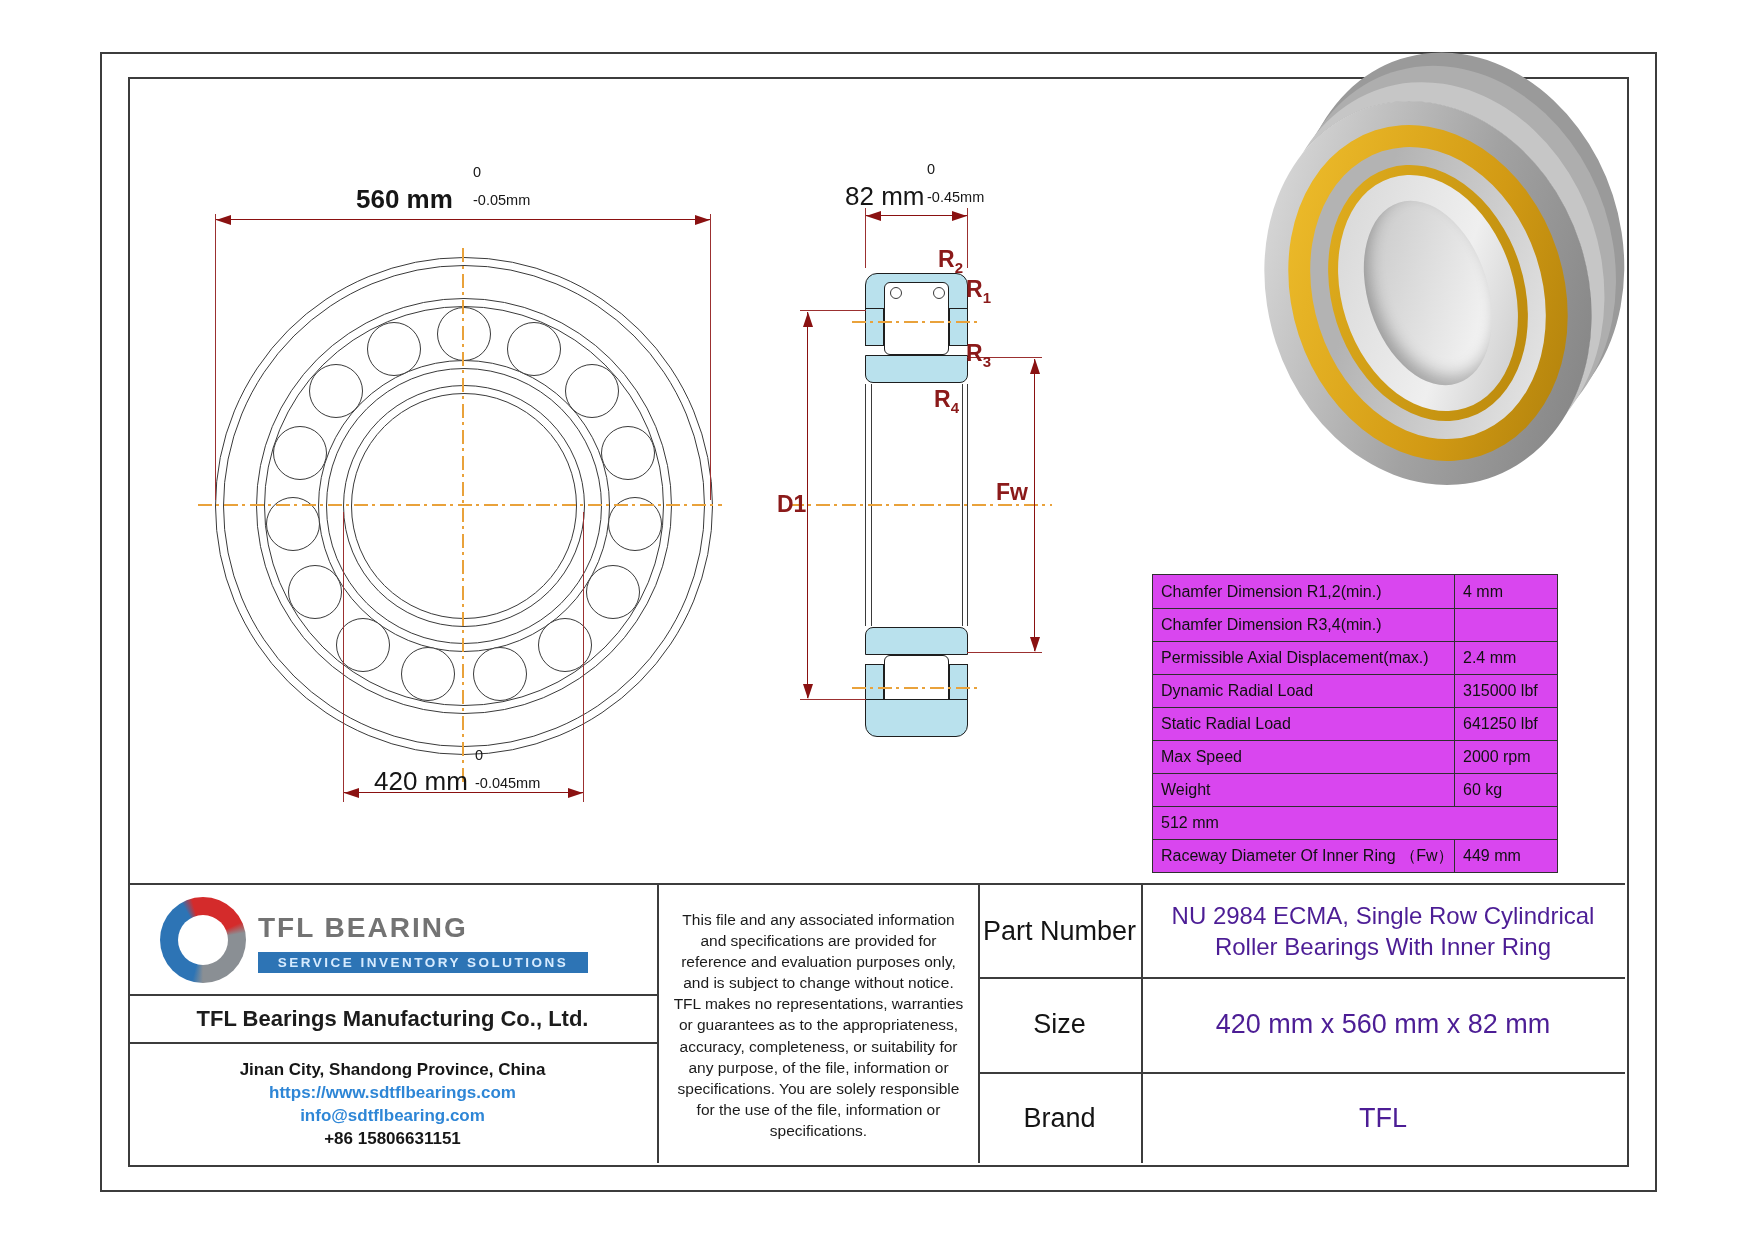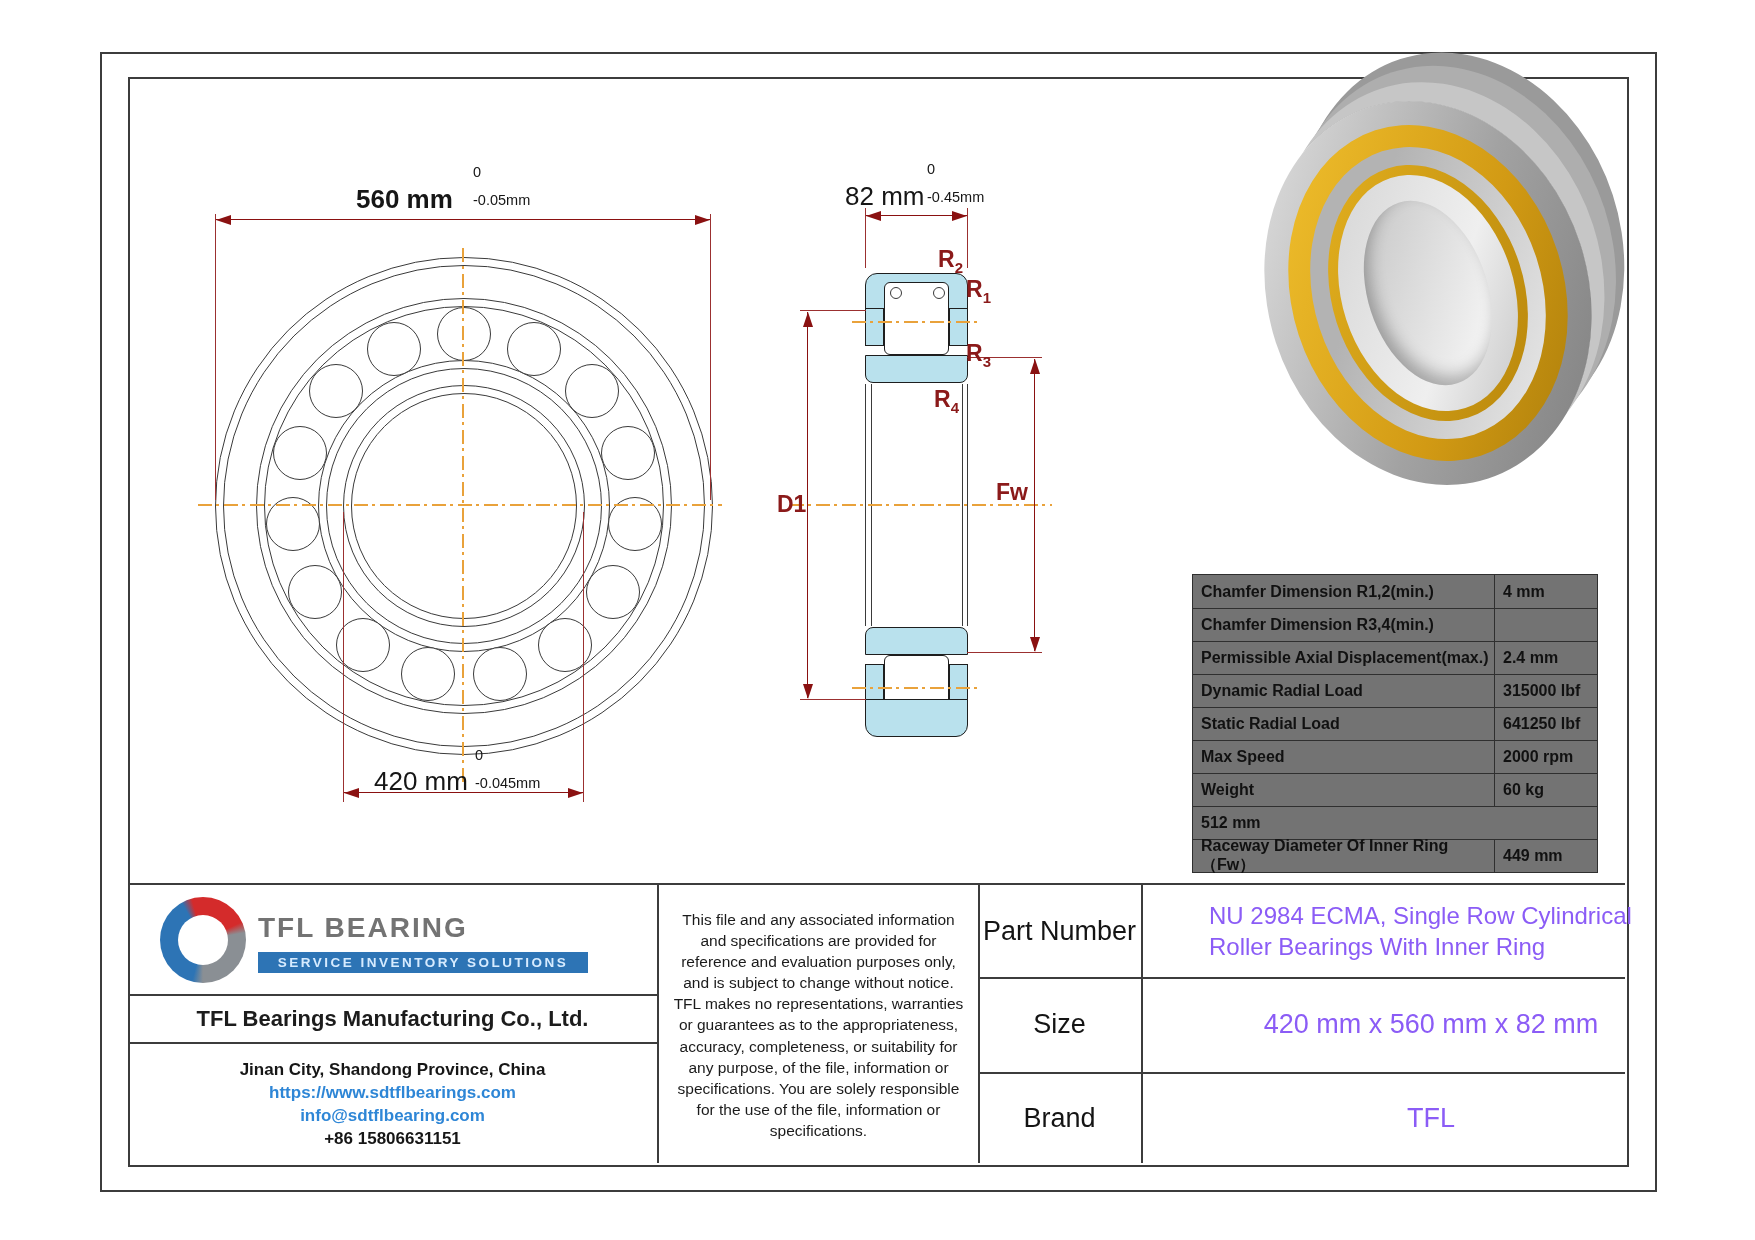--- a/index.html
+++ b/index.html
@@ -24,21 +24,21 @@
   .arr-up   {border-left:5px solid transparent;border-right:5px solid transparent;border-bottom:15px solid #8a1111;}
   .arr-down {border-left:5px solid transparent;border-right:5px solid transparent;border-top:15px solid #8a1111;}
   .dim-text{position:absolute;font-size:26px;color:#161616;white-space:nowrap;}
   .tol{position:absolute;font-size:14.5px;color:#161616;line-height:15px;white-space:nowrap;}
   .rlabel{position:absolute;font-size:23px;font-weight:bold;color:#8B1A1A;white-space:nowrap;}
   .rlabel sub{font-size:15px;}
   .blue-part{position:absolute;background:#b9e1ed;border:1.2px solid #1e1e1e;box-sizing:border-box;}
   .thinline-v{position:absolute;width:1px;background:#3a3a3a;}
 
   
-  .spec-table{left:1192px;top:574px;width:404px;border:1.6px solid #2f2f2f;background:#737373;font-weight:bold;}
+  .spec-table{left:1152px;top:574px;width:404px;border:1.6px solid #2f2f2f;background:#d946ef;}
   .spec-row{display:flex;height:33px;border-top:1px solid #2f2f2f;box-sizing:border-box;}
   .spec-row:first-child{border-top:none;}
   .spec-label{width:302px;border-right:1px solid #2f2f2f;display:flex;align-items:center;padding-left:8px;font-size:16px;box-sizing:border-box;}
   .spec-value{flex:1;display:flex;align-items:center;padding-left:8px;font-size:16px;box-sizing:border-box;}
 
   
   .footer{left:128px;top:883px;width:1497px;height:280px;border-top:2px solid #3c3c3c;box-sizing:border-box;}
   .fcell{position:absolute;box-sizing:border-box;}
   .v-div{position:absolute;width:2px;background:#3c3c3c;top:0;bottom:0;}
   .h-div{position:absolute;height:2px;background:#3c3c3c;}
@@ -52,21 +52,21 @@
   .logo-banner{margin-top:2px;background:#2d74b5;color:#d6ebff;font-size:13.5px;font-weight:bold;letter-spacing:2.5px;
       padding:3px 0;width:330px;text-align:center;}
   .company-row{left:0;top:111px;width:529px;height:46px;display:flex;align-items:center;justify-content:center;
       font-size:22px;font-weight:600;color:#1c1c1c;}
   .contact-row{left:0;top:159px;width:529px;height:121px;display:flex;flex-direction:column;align-items:center;justify-content:center;gap:3px;font-size:17px;}
   .contact-link{color:#2E86D6;text-decoration:none;font-weight:600;}
   .contact-plain{color:#161616;font-weight:600;}
   .disclaimer-cell{left:531px;top:0;width:319px;height:280px;display:flex;align-items:center;border-radius:24px;}
   .disclaimer-text{font-size:15.5px;line-height:1.36;text-align:center;color:#1b1b1b;padding:0 12px;}
   .field-label{display:flex;align-items:center;justify-content:center;font-size:27px;color:#141414;}
-  .field-value{display:flex;align-items:center;justify-content:center;color:#8b5cf6;margin-left:48px;}
+  .field-value{display:flex;align-items:center;justify-content:center;text-align:center;color:#4c1d95;}
 
   
   .bearing3d{left:1268px;top:98px;width:320px;height:390px;transform:rotate(-18deg);}
   .b-e{position:absolute;border-radius:50%;}
   .b-outer{inset:0;background:linear-gradient(125deg,#e6e6e6 0%,#a2a2a2 55%,#7c7c7c 100%);
       box-shadow:18px -14px 0 0 #c6c6c6,34px -26px 0 0 #aeaeae,46px -36px 0 0 #9a9a9a;}
   .b-gold{inset:24px;background:linear-gradient(125deg,#f2c22f 0%,#d29a14 60%,#a97c0a 100%);}
   .b-cage{inset:46px;background:linear-gradient(305deg,#ededed 0%,#b3b3b3 70%);}
   .b-goldlip{inset:64px;background:linear-gradient(125deg,#e3b01f,#b8860b);}
   .b-inner{inset:74px;background:linear-gradient(125deg,#d4d4d4 0%,#efefef 60%,#c2c2c2 100%);}

